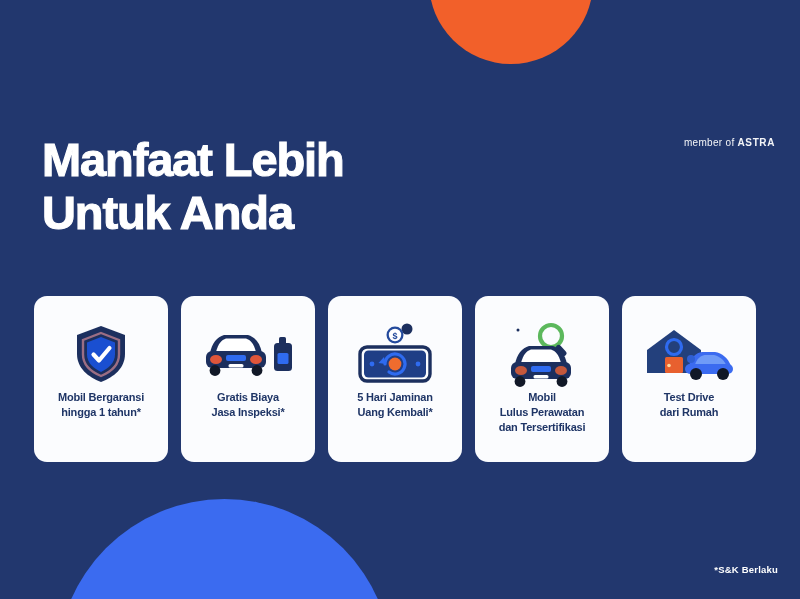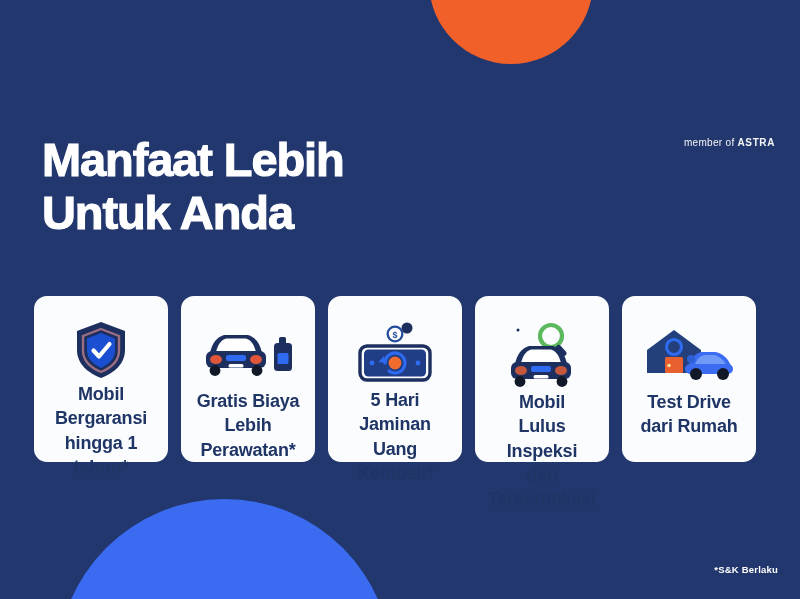--- a/index.html
+++ b/index.html
@@ -61,21 +61,21 @@
   }
   .card{
     width:134px;height:166px;background:#fbfcfe;border-radius:13px;
     display:flex;flex-direction:column;align-items:center;
     box-sizing:border-box;padding-top:24px;
   }
   .card-icon{height:68px;display:flex;align-items:center;justify-content:center;}
   .card-label{
     margin-top:2px;flex:1;display:flex;align-items:flex-start;
     justify-content:center;text-align:center;
-    color:#1f3566;font-size:18px;font-weight:bold;line-height:1.35;
+    color:#1f3566;font-size:11px;font-weight:bold;line-height:1.35;
     letter-spacing:-.2px;white-space:pre-line;padding:0 6px;
   }
 
   
   #footnote{
     position:absolute;right:22px;bottom:24px;
     color:#ffffff;font-size:9.5px;font-weight:bold;letter-spacing:.2px;
   }
 </style>
 </head>
@@ -122,21 +122,21 @@
           <rect x="28.5" y="35" width="15" height="3.6" rx="1.6" fill="#ffffff"></rect>
           <circle cx="15" cy="41.5" r="5.4" fill="#111827"></circle>
           <circle cx="57" cy="41.5" r="5.4" fill="#111827"></circle>
           <rect x="74" y="14" width="18" height="28" rx="3.5" fill="#1c2f5e"></rect>
           <rect x="79" y="8" width="7" height="7" rx="1.6" fill="#1c2f5e"></rect>
           <rect x="85" y="18" width="6" height="9" rx="2.4" fill="#1c2f5e"></rect>
           <rect x="77.5" y="24" width="11" height="11" rx="1.6" fill="#2f6bf0"></rect>
         </svg>
       </div>
       <div class="card-label">Gratis Biaya
-Lebih Perawatan*</div>
+Jasa Inspeksi*</div>
     </div>
 
     <div class="card">
       <div class="card-icon">
         <svg width="94" height="66" viewBox="0 0 94 66">
           <circle cx="59" cy="8" r="5.5" fill="#1c2f5e"></circle>
           <circle cx="47" cy="14" r="8.5" fill="#244a9c"></circle>
           <circle cx="47" cy="14" r="6.2" fill="#ffffff"></circle>
           <text x="47" y="18" font-size="9" font-weight="bold" fill="#244a9c" text-anchor="middle" font-family="Liberation Sans, sans-serif">$</text>
           <rect x="12" y="26" width="70" height="34" rx="7" fill="none" stroke="#1c2f5e" stroke-width="3.4"></rect>
@@ -163,21 +163,21 @@
           <rect x="12" y="42" width="60" height="17" rx="6" fill="#1c2f5e"></rect>
           <ellipse cx="22" cy="50.5" rx="6" ry="4.6" fill="#c4583c"></ellipse>
           <ellipse cx="62" cy="50.5" rx="6" ry="4.6" fill="#c4583c"></ellipse>
           <rect x="32" y="46" width="20" height="6" rx="2" fill="#2f6bf0"></rect>
           <rect x="34.5" y="55" width="15" height="3.6" rx="1.6" fill="#ffffff"></rect>
           <circle cx="21" cy="61.5" r="5.4" fill="#111827"></circle>
           <circle cx="63" cy="61.5" r="5.4" fill="#111827"></circle>
         </svg>
       </div>
       <div class="card-label">Mobil
-Lulus Inspeksi
+Lulus Perawatan
 dan Tersertifikasi</div>
     </div>
 
     <div class="card">
       <div class="card-icon">
         <svg width="96" height="56" viewBox="0 0 96 56">
           <path d="M6 24 L33 4 L60 24 V47 H6 Z" fill="#23407c"></path>
           <circle cx="33" cy="21" r="7.5" fill="none" stroke="#2f6bf0" stroke-width="3.2"></circle>
           <rect x="24" y="31" width="18" height="16" rx="1.5" fill="#e8602f"></rect>
           <circle cx="28" cy="39.5" r="1.8" fill="#ffd9a0"></circle>

